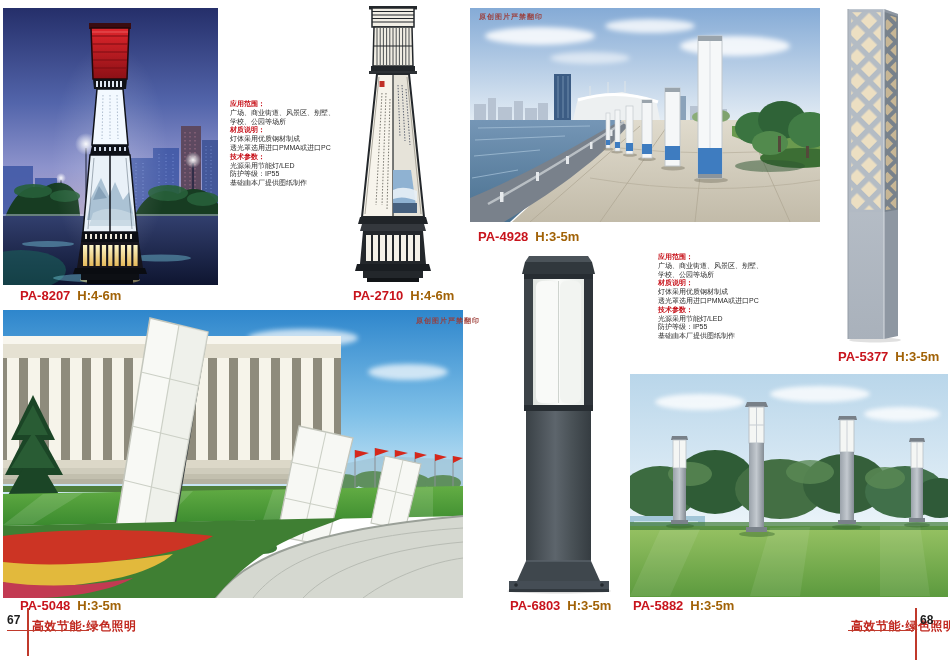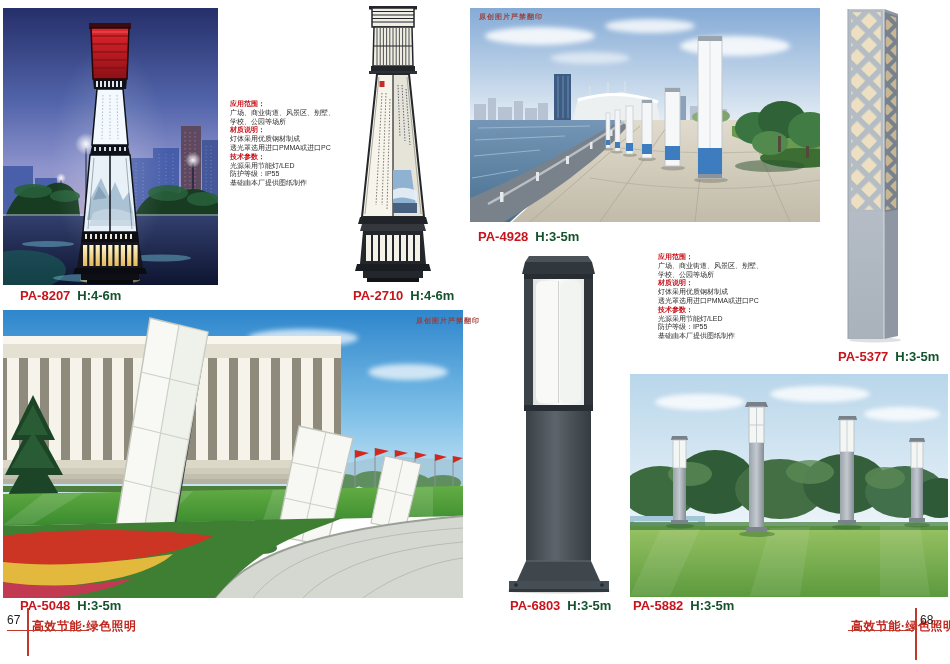--- a/index.html
+++ b/index.html
@@ -2,27 +2,27 @@
 <html><head>
 <meta charset="utf-8">
 <style>
   html,body{margin:0;padding:0;background:#ffffff;}
   #canvas{position:relative;width:950px;height:664px;background:#ffffff;overflow:hidden;
           font-family:"Liberation Sans","DejaVu Sans",sans-serif;}
   .photo{position:absolute;overflow:hidden;}
   .photo svg{display:block;}
   .plabel{position:absolute;font-size:13px;font-weight:bold;white-space:nowrap;}
   .plabel .model{color:#c8141c;margin-right:7px;}
-  .plabel .ht{color:#14532d;}
+  .plabel .ht{color:#a16207;}
   .spec{position:absolute;width:132px;font-size:7px;line-height:8.8px;color:#2a2a2a;}
   .spec .spec-line{white-space:nowrap;}
   .spec .spec-header{color:#c8141c;font-weight:bold;}
   .wm{position:absolute;font-size:7px;font-weight:bold;color:#9c3a34;opacity:.92;
       letter-spacing:1px;white-space:nowrap;}
-  .pagenum{position:absolute;font-size:12px;font-weight:normal;color:#1d1d1d;}
+  .pagenum{position:absolute;font-size:12px;font-weight:bold;color:#1d1d1d;}
   .slogan{position:absolute;font-size:12px;font-weight:bold;color:#c0271e;letter-spacing:.5px;white-space:nowrap;}
   .vline{position:absolute;width:1.5px;background:#c0392b;}
   .hline{position:absolute;height:1px;background:#c0392b;}
 </style>
 </head>
 <body>
 
 <div id="canvas">
 
   <div class="photo" style="left:3px;top:8px;width:215px;height:277px">

